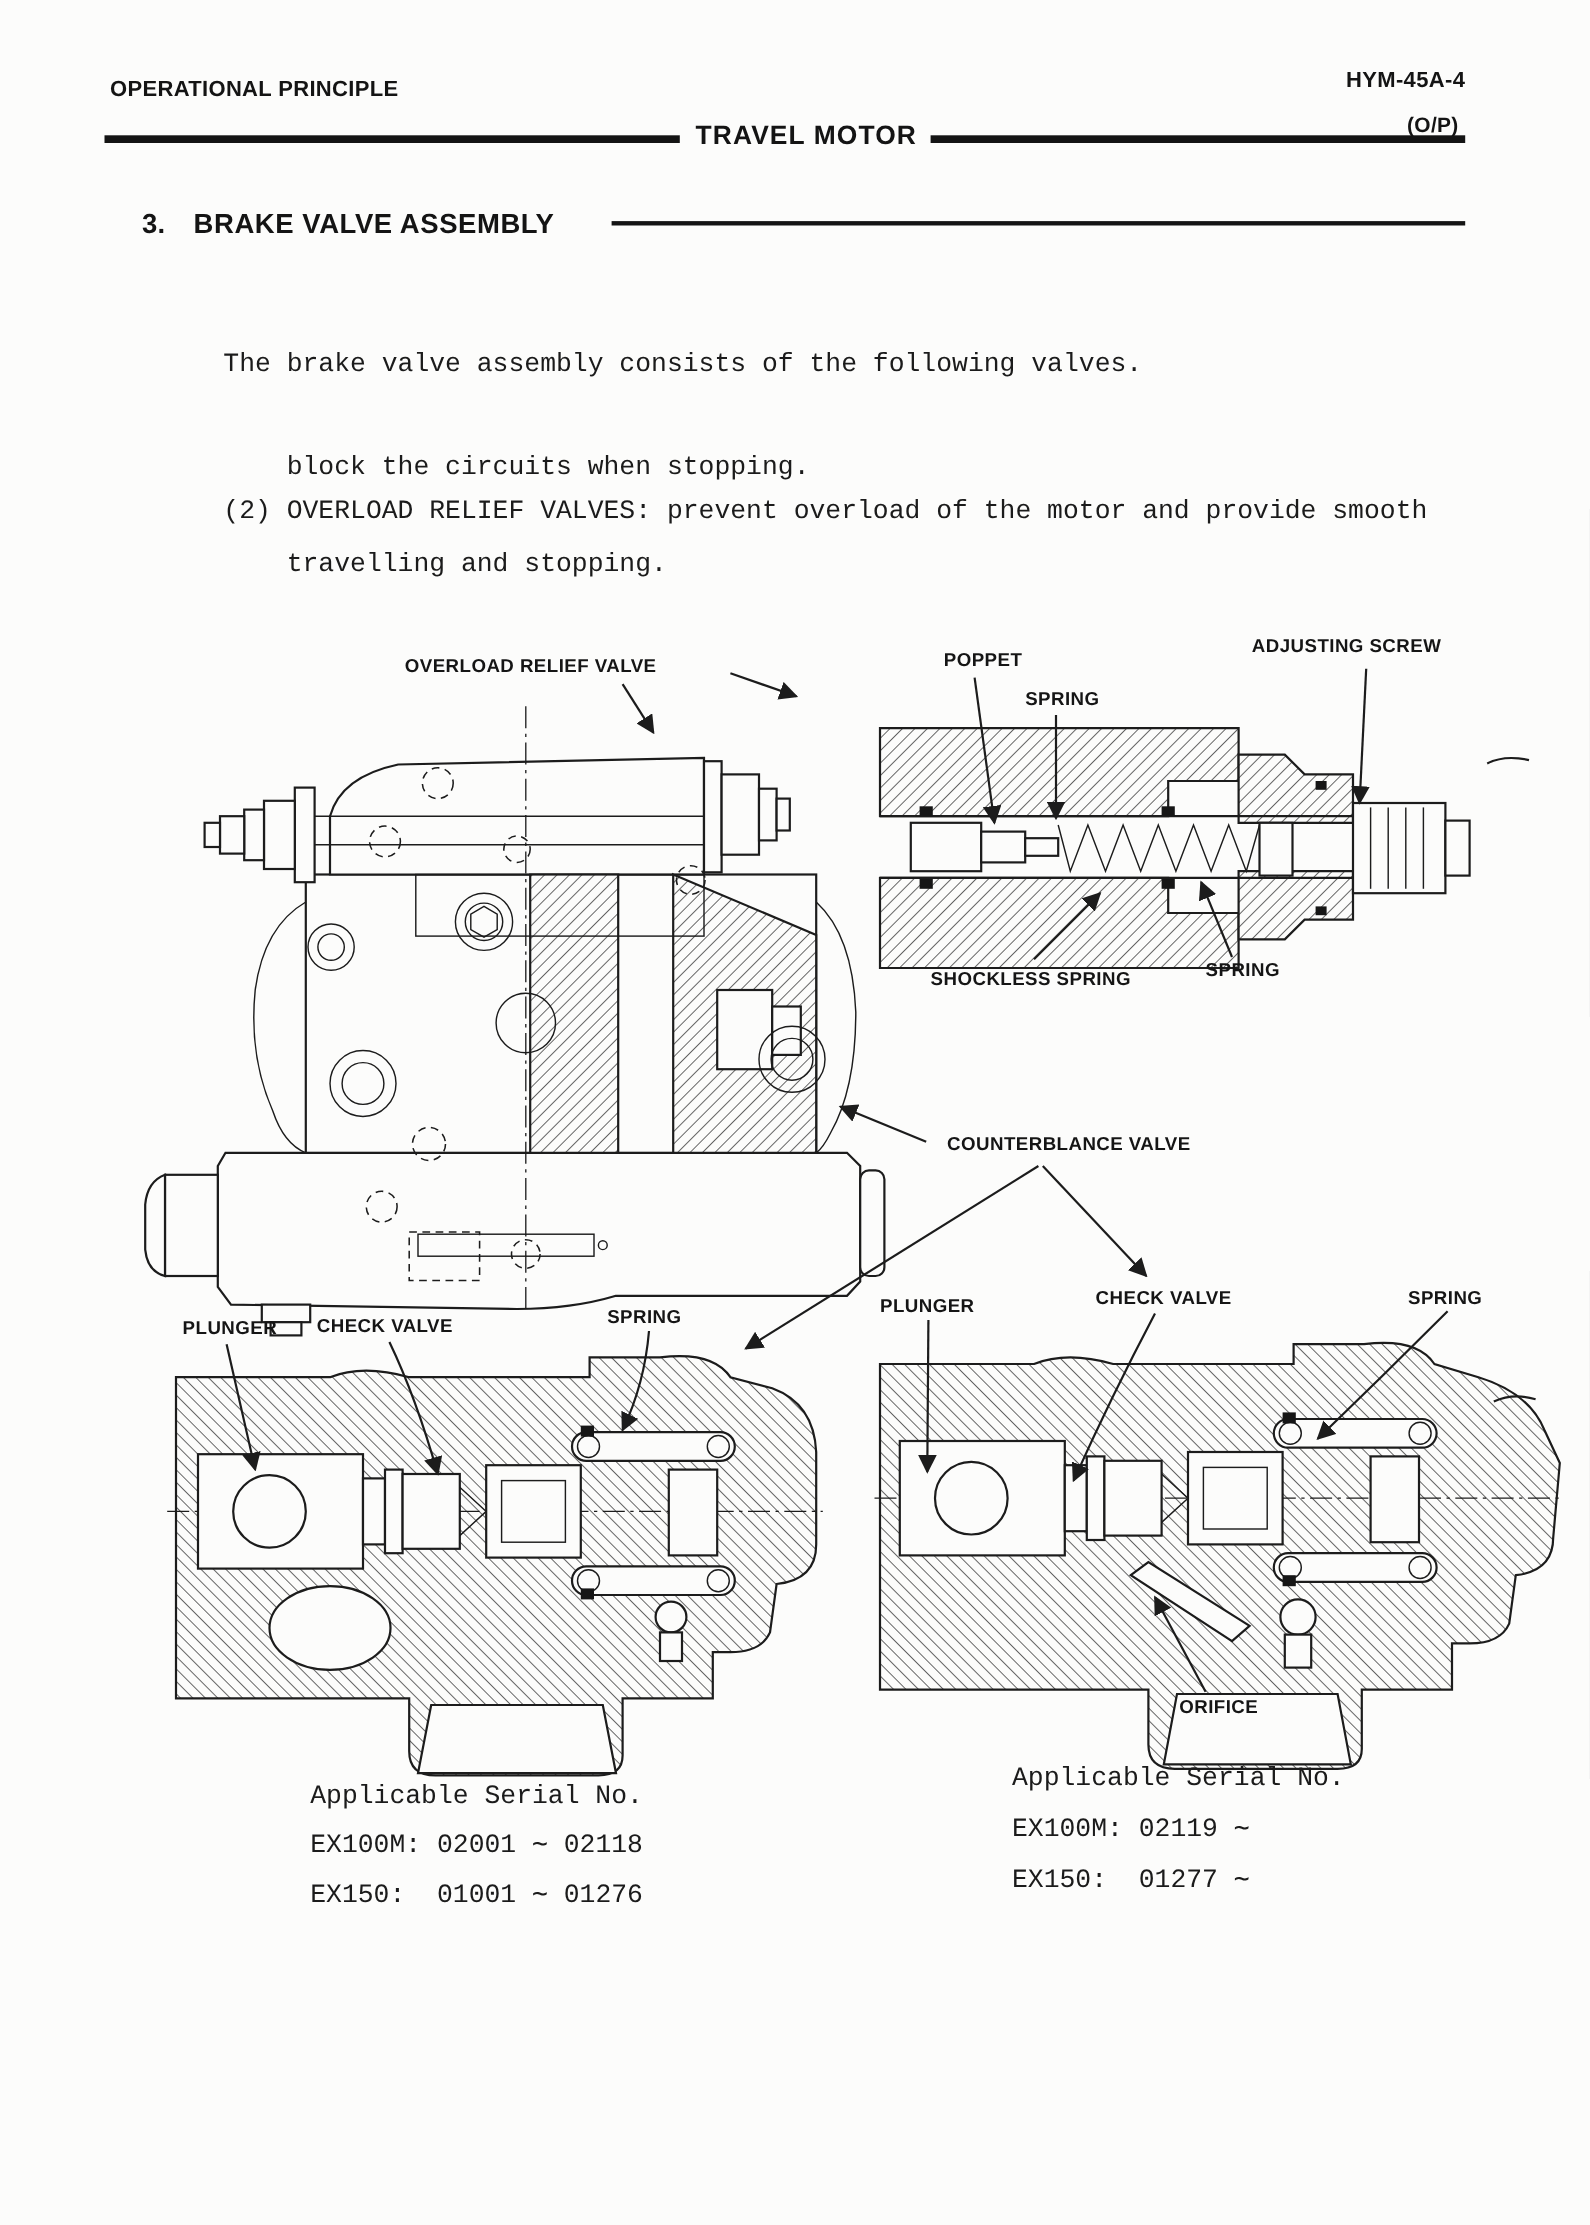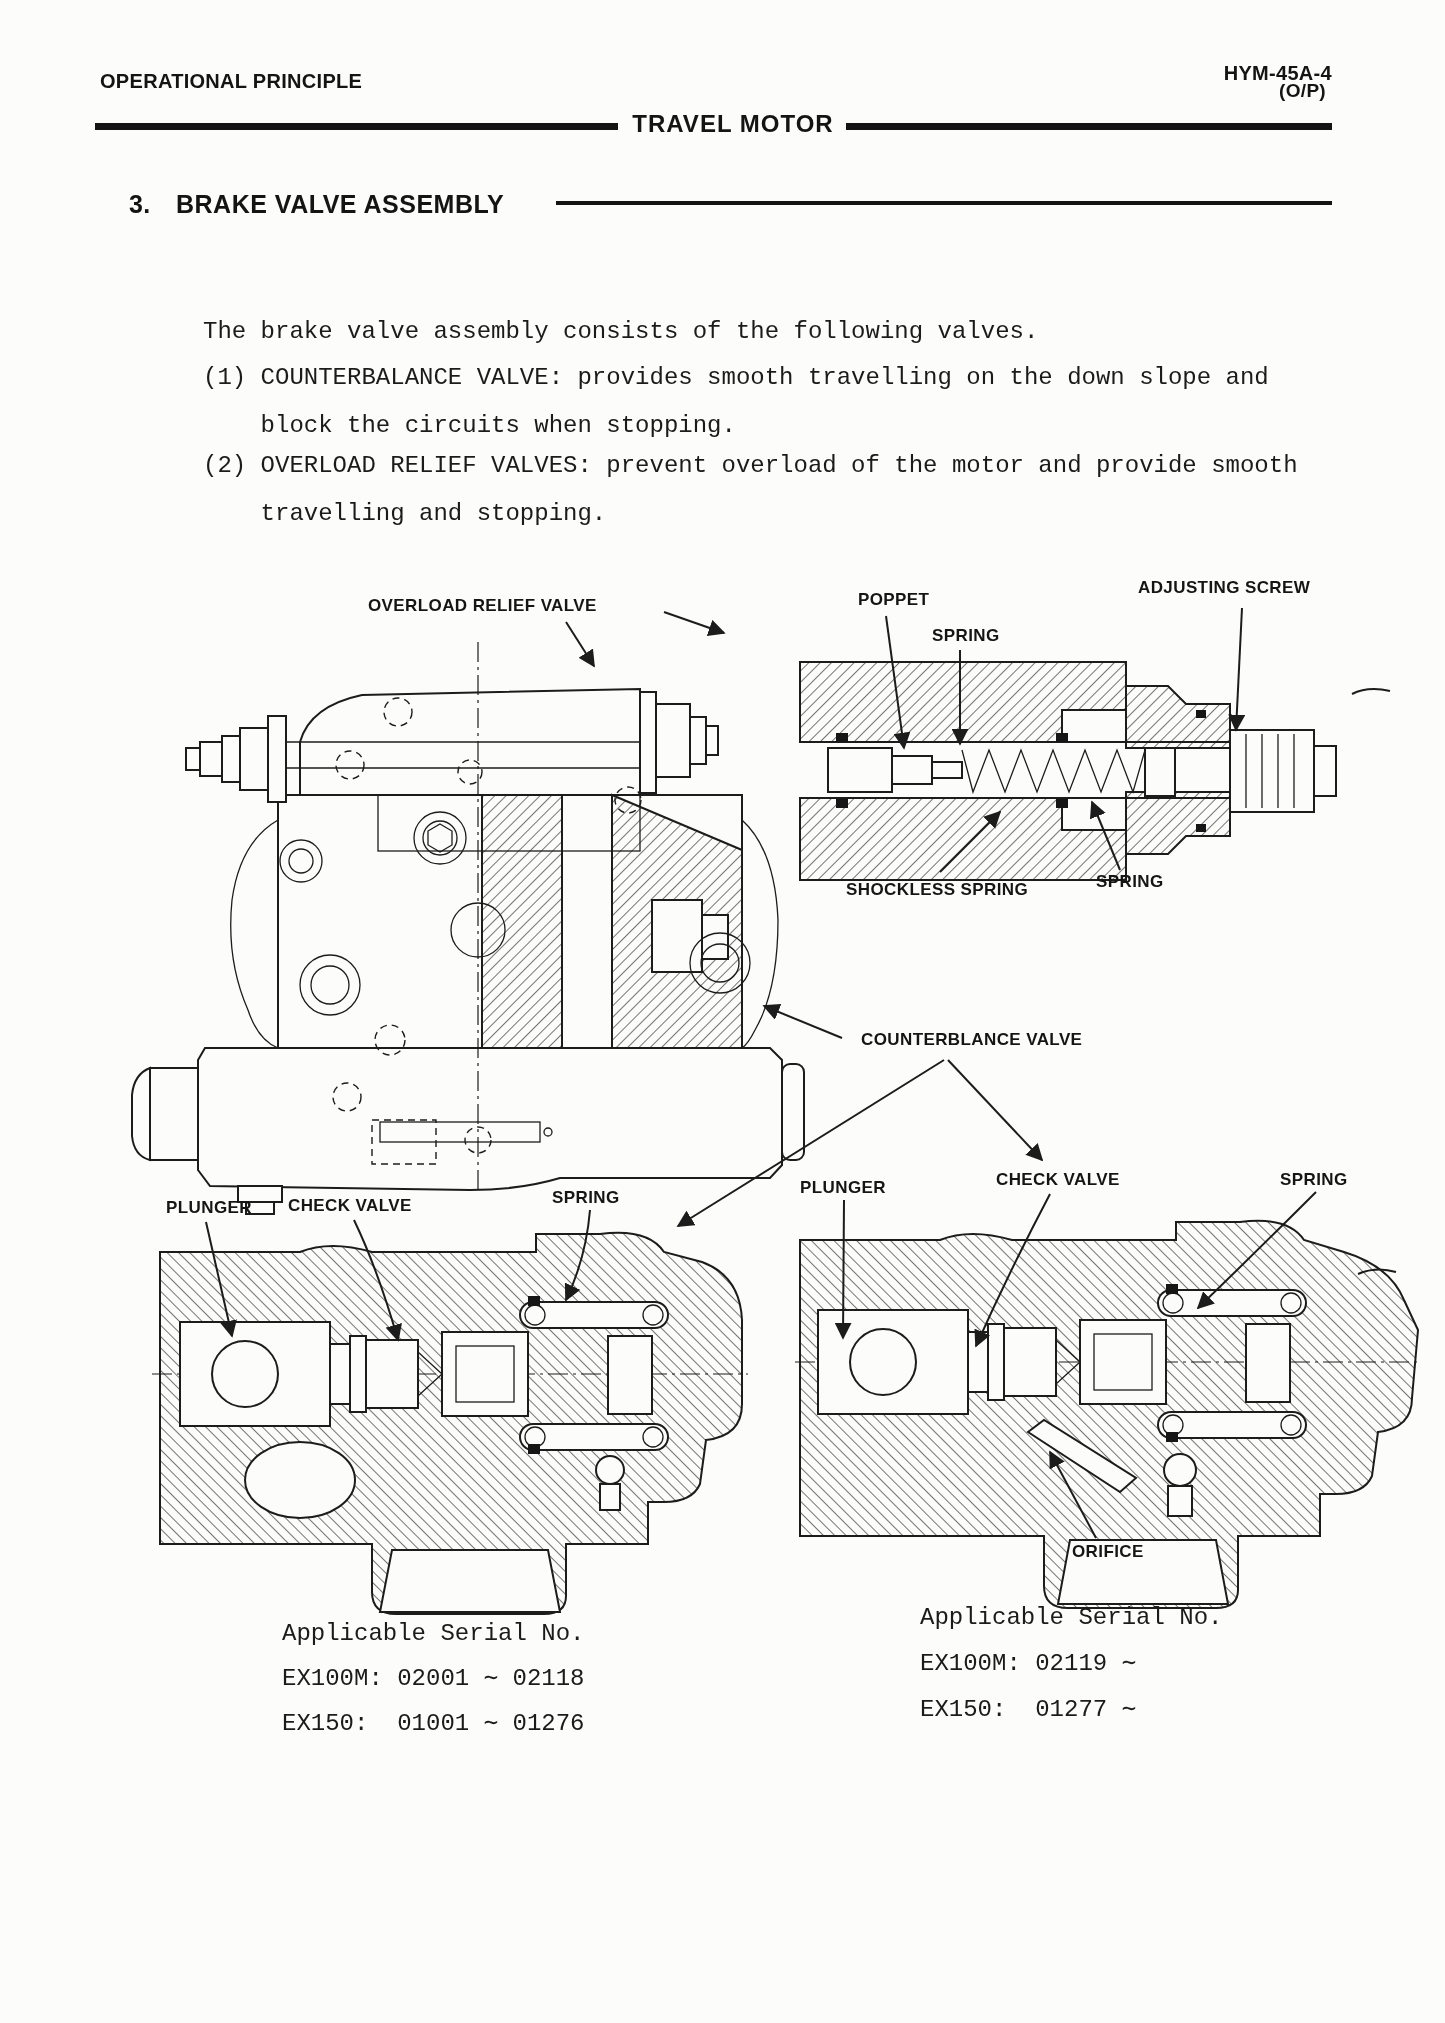--- a/index.html
+++ b/index.html
@@ -20,32 +20,31 @@
   .dash{stroke:#1c1c1c;stroke-width:1.4;fill:none;stroke-dasharray:7 5;}
   .cline{stroke:#1c1c1c;stroke-width:1.2;fill:none;stroke-dasharray:20 5 3 5;}
 </style>
 </head>
 <body>
 
 <div class="page">
 
   <div class="abs hdr" style="left:100px;top:70px;font-size:20px;">OPERATIONAL PRINCIPLE</div>
   <div class="abs hdr" style="left:1180px;top:62px;width:152px;text-align:right;font-size:20px;">HYM-45A-4</div>
-  <div class="abs hdr" style="left:1180px;top:80px;width:146px;text-align:right;font-size:19px;">(O/P)</div>
+  <div class="abs hdr" style="left:1180px;top:104px;width:146px;text-align:right;font-size:19px;">(O/P)</div>
 
   <div class="rule" style="left:95px;top:123px;width:523px;height:7px;"></div>
   <div class="abs hdr" style="left:620px;top:110px;width:226px;text-align:center;font-size:24px;letter-spacing:1px;">TRAVEL MOTOR</div>
   <div class="rule" style="left:846px;top:123px;width:486px;height:7px;"></div>
 
   <div class="abs hdr" style="left:129px;top:190px;font-size:25px;">3.</div>
   <div class="abs hdr" style="left:176px;top:190px;font-size:25px;letter-spacing:.5px;">BRAKE VALVE ASSEMBLY</div>
   <div class="rule" style="left:556px;top:201px;width:776px;height:4px;"></div>
 
   <div class="mono" style="left:203px;top:318px;">The brake valve assembly consists of the following valves.</div>
-  <div class="mono" style="left:203px;top:364px;">(1) COUNTERBALANCE VALVE: provides smooth travelling on the down slope and</div>
   <div class="mono" style="left:203px;top:412px;">    block the circuits when stopping.</div>
   <div class="mono" style="left:203px;top:452px;">(2) OVERLOAD RELIEF VALVES: prevent overload of the motor and provide smooth</div>
   <div class="mono" style="left:203px;top:500px;">    travelling and stopping.</div>
 
   <svg width="1445" height="2023" viewBox="0 0 1445 2023">
     <defs>
       <pattern id="h1" patternUnits="userSpaceOnUse" width="8" height="8" patternTransform="rotate(45)">
         <rect width="8" height="8" fill="#fcfcfb"></rect>
           <line x1="0" y1="0" x2="0" y2="8" stroke="#2c2c2c" stroke-width="1.3"></line>
       </pattern>

